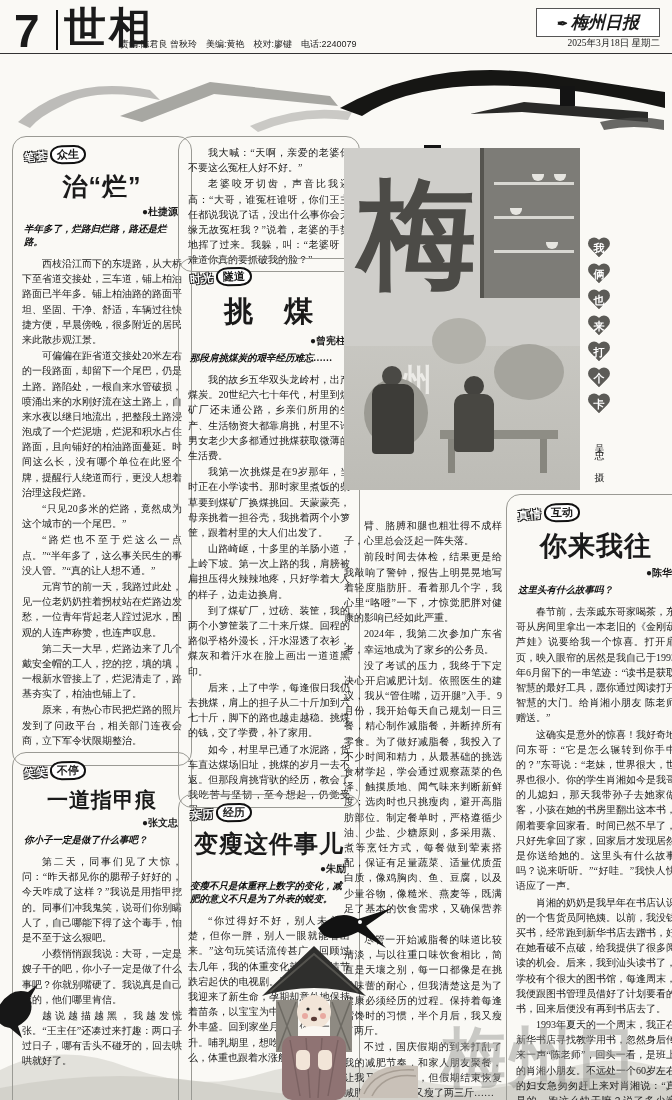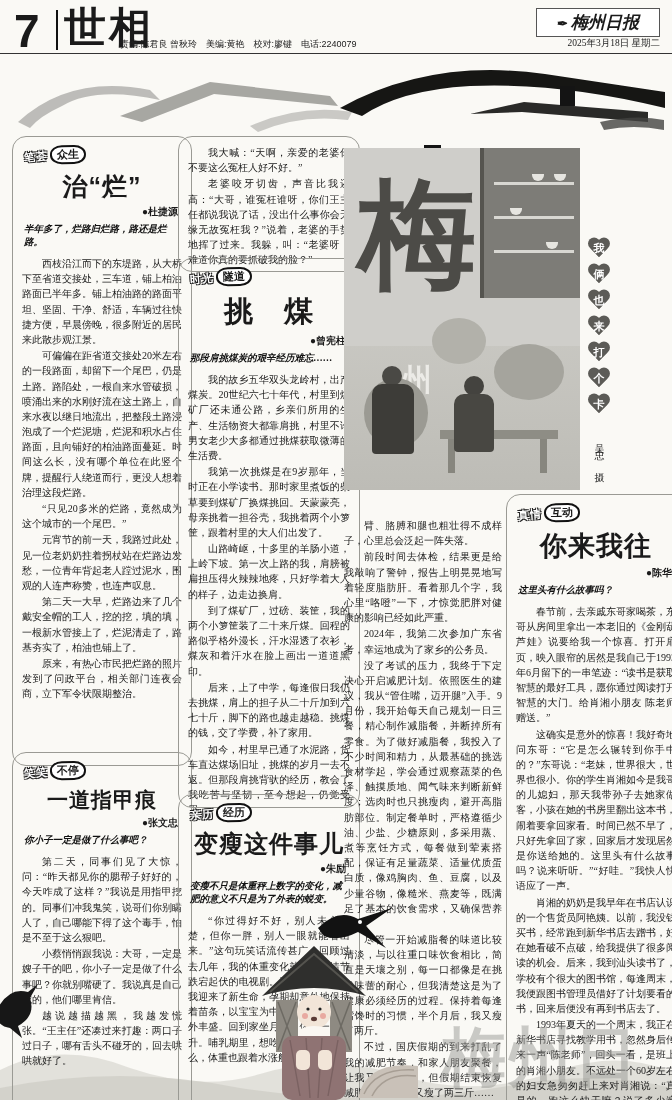--- a/index.html
+++ b/index.html
@@ -93,20 +93,21 @@
 
   <div class="art" style="left:12px;top:136px;width:160px;height:612px;">
     <div class="badge"><span class="b1">笔荟</span><span class="b2">众生</span></div>
     <div class="title">治“烂”</div>
     <div class="author">●杜捷源</div>
     <div class="intro">半年多了，烂路归烂路，路还是烂路。</div>
     <div>
         <p class="para">西枝沿江而下的东堤路，从大桥下至省道交接处，三车道，铺上柏油路面已半年多。铺上柏油路的路面平坦、坚固、干净、舒适，车辆过往快捷方便，早晨傍晚，很多附近的居民来此散步观江景。</p>
         <p class="para">可偏偏在距省道交接处20米左右的一段路面，却留下一个尾巴，仍是土路。路陷处，一根自来水管破损，喷涌出来的水刚好流在这土路上，自来水夜以继日地流出，把整段土路浸泡成了一个烂泥塘，烂泥和积水占住路面，且向铺好的柏油路面蔓延。时间这么长，没有哪个单位在此竖个牌，提醒行人绕道而行，更没人想着治理这段烂路。</p>
         <p class="para">“只见20多米的烂路，竟然成为这个城市的一个尾巴。”</p>
+        <p class="para">“路烂也不至于烂这么一点点。”“半年多了，这么事关民生的事没人管。”“真的让人想不通。”</p>
         <p class="para">元宵节的前一天，我路过此处，见一位老奶奶拄着拐杖站在烂路边发愁，一位青年背起老人蹚过泥水，围观的人连声称赞，也连声叹息。</p>
         <p class="para">第二天一大早，烂路边来了几个戴安全帽的工人，挖的挖，填的填，一根新水管接上了，烂泥清走了，路基夯实了，柏油也铺上了。</p>
         <p class="para">原来，有热心市民把烂路的照片发到了问政平台，相关部门连夜会商，立下军令状限期整治。</p>
       </div>
   </div>
 
   <div class="art" style="left:12px;top:752px;width:160px;height:346px;">
     <div class="badge"><span class="b1">笑笑</span><span class="b2">不停</span></div>
     <div class="title" style="font-size:21px;">一道指甲痕</div>
     <div class="author">●张文忠</div>

